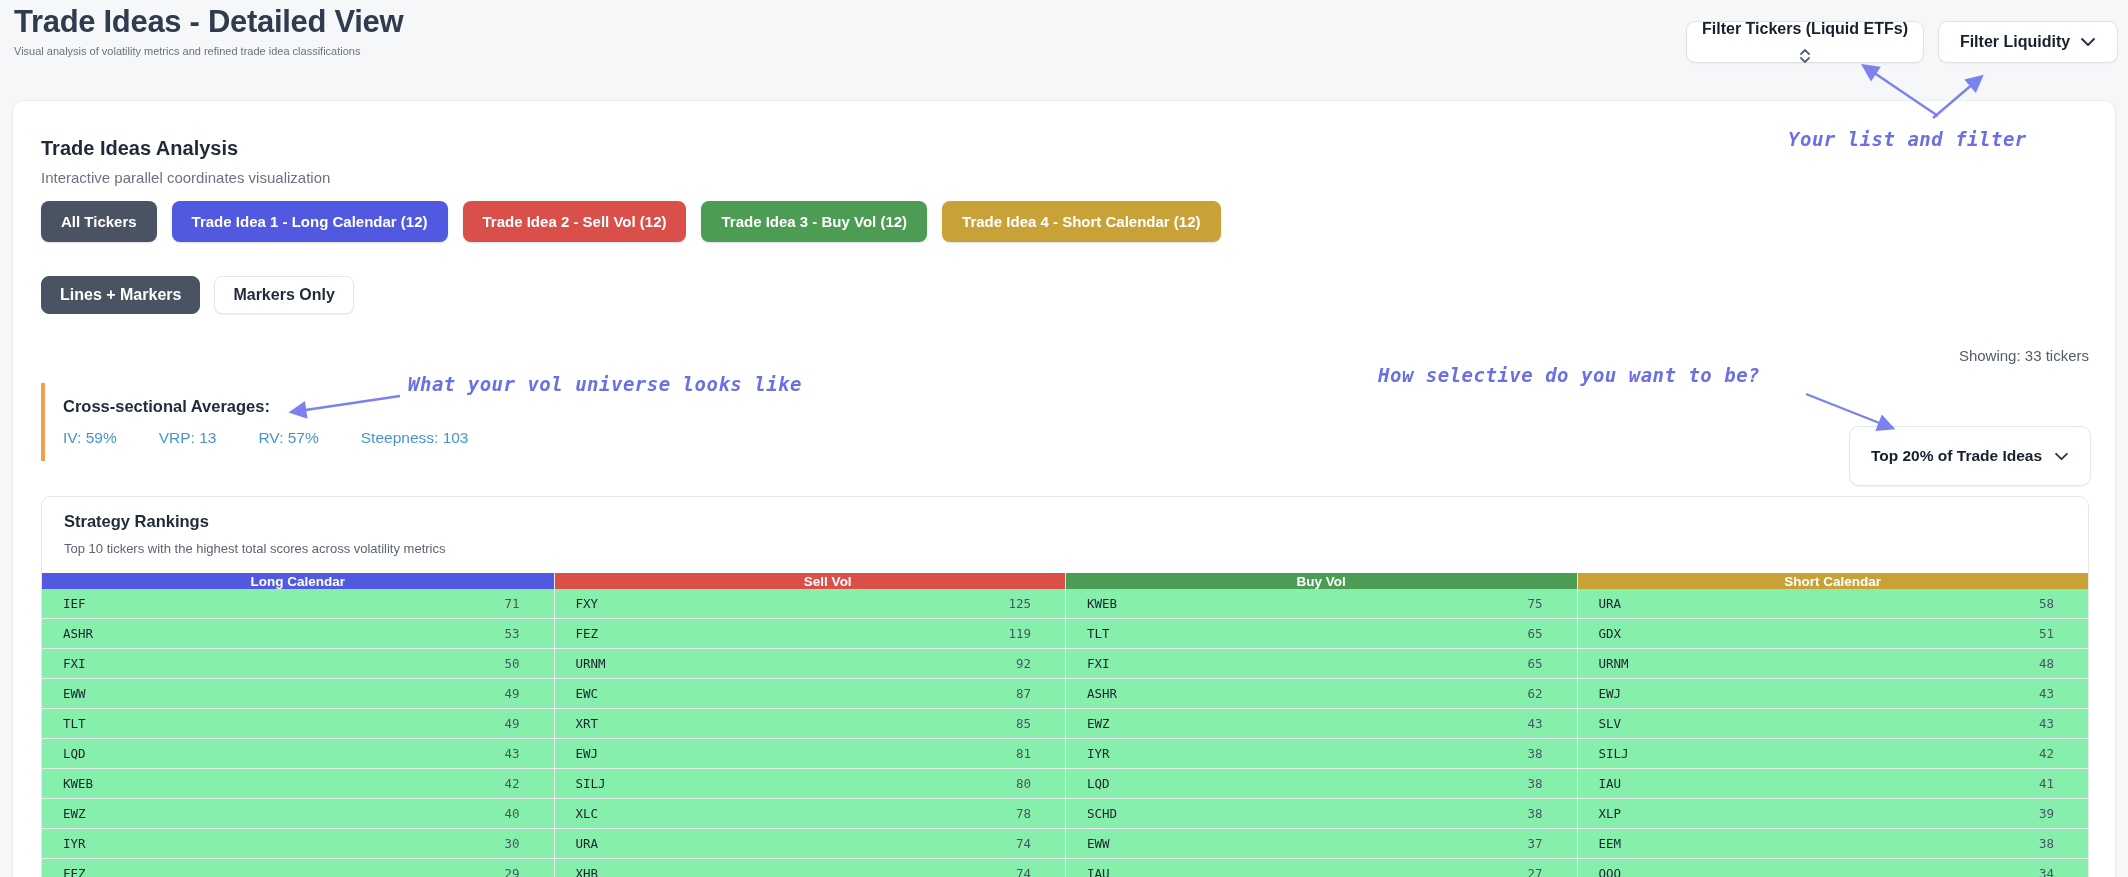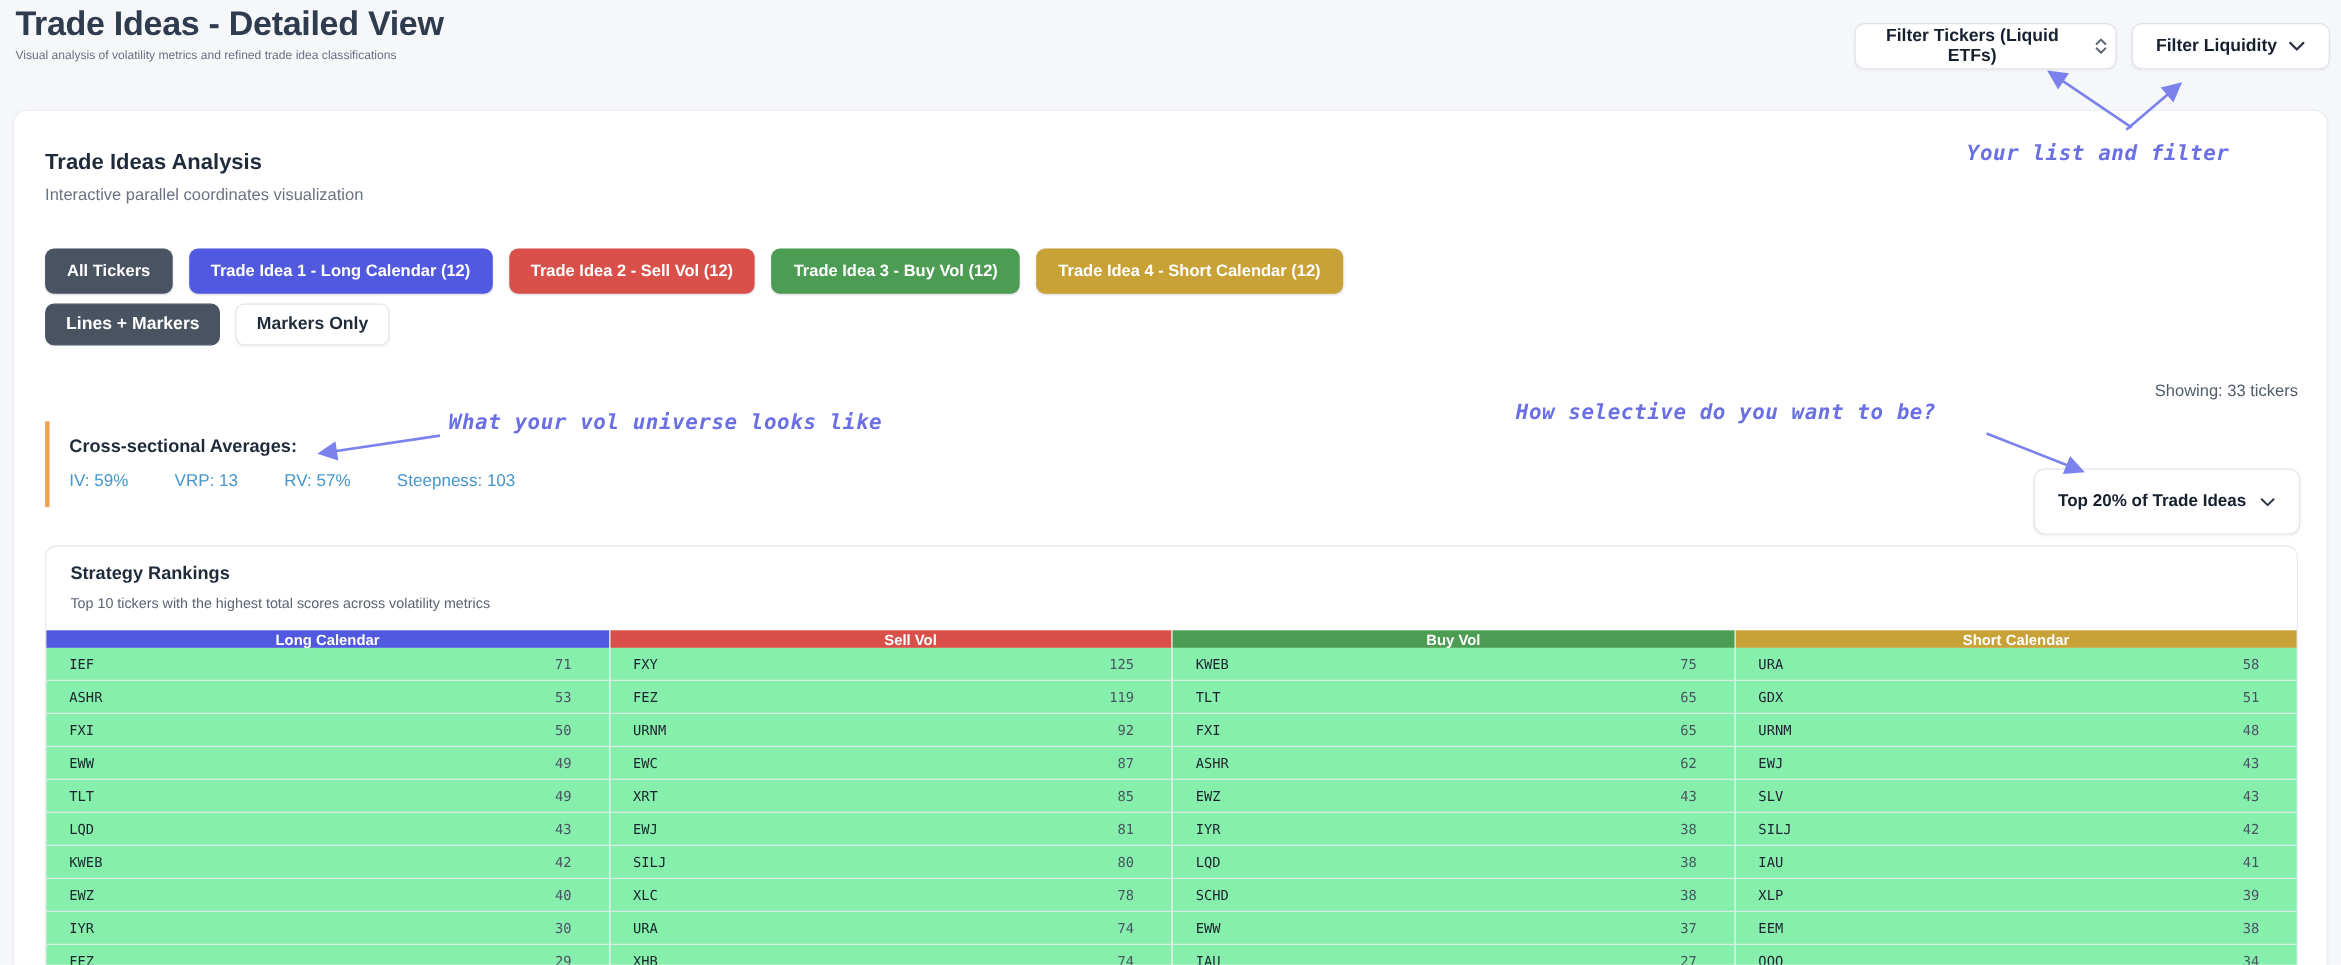--- a/index.html
+++ b/index.html
@@ -19,34 +19,34 @@
     position: absolute; left: 14px; top: 45px;
     font-size: 11px; color: #6b7280;
   }
   .hdr-btn {
     position: absolute; top: 21px; height: 42px;
     background: #ffffff; border: 1px solid #dfe2e8; border-radius: 9px;
     display: flex; align-items: center; justify-content: center; gap: 10px;
     font-size: 16px; font-weight: 600; color: #16202e;
     box-shadow: 0 1px 2px rgba(20,30,60,.05); cursor: pointer;
   }
-  .hdr-btn.tickers { left: 1686px; width: 238px; }
+  .hdr-btn.tickers { left: 1686px; width: 238px; flex-direction: column; }
   .hdr-btn.liquidity { left: 1938px; width: 180px; }
   .hdr-btn svg { flex: 0 0 auto; }
 
   
   .outer-card {
     position: absolute; left: 12px; top: 100px; width: 2104px; height: 830px;
     background: #ffffff; border: 1px solid #eceef2; border-radius: 12px;
     box-shadow: 0 1px 3px rgba(20,30,60,.05);
   }
   .panel-title { position: absolute; left: 28px; top: 36px; font-size: 20px; font-weight: 600; color: #1f2a3a; }
   .panel-subtitle { position: absolute; left: 28px; top: 68px; font-size: 15px; color: #6b7280; }
 
-  .ti-btn-row { position: absolute; left: 28px; top: 125px; display: flex; gap: 15px; border-radius: 10px; }
+  .ti-btn-row { position: absolute; left: 28px; top: 100px; display: flex; gap: 15px; border-radius: 10px; }
   .ti-btn {
     height: 41px; border: none; border-radius: 8px; padding: 0 20px;
     font-family: "Liberation Sans", sans-serif; font-size: 15px; font-weight: bold; color: #ffffff;
     display: flex; align-items: center; box-shadow: 0 1px 2px rgba(20,30,60,.15); cursor: pointer;
   }
   .toggle-row { position: absolute; left: 28px; top: 175px; display: flex; gap: 14px; }
   .toggle-btn {
     height: 38px; border-radius: 8px; padding: 0 18px;
     font-family: "Liberation Sans", sans-serif; font-size: 16px; font-weight: bold;
     display: flex; align-items: center; cursor: pointer;

